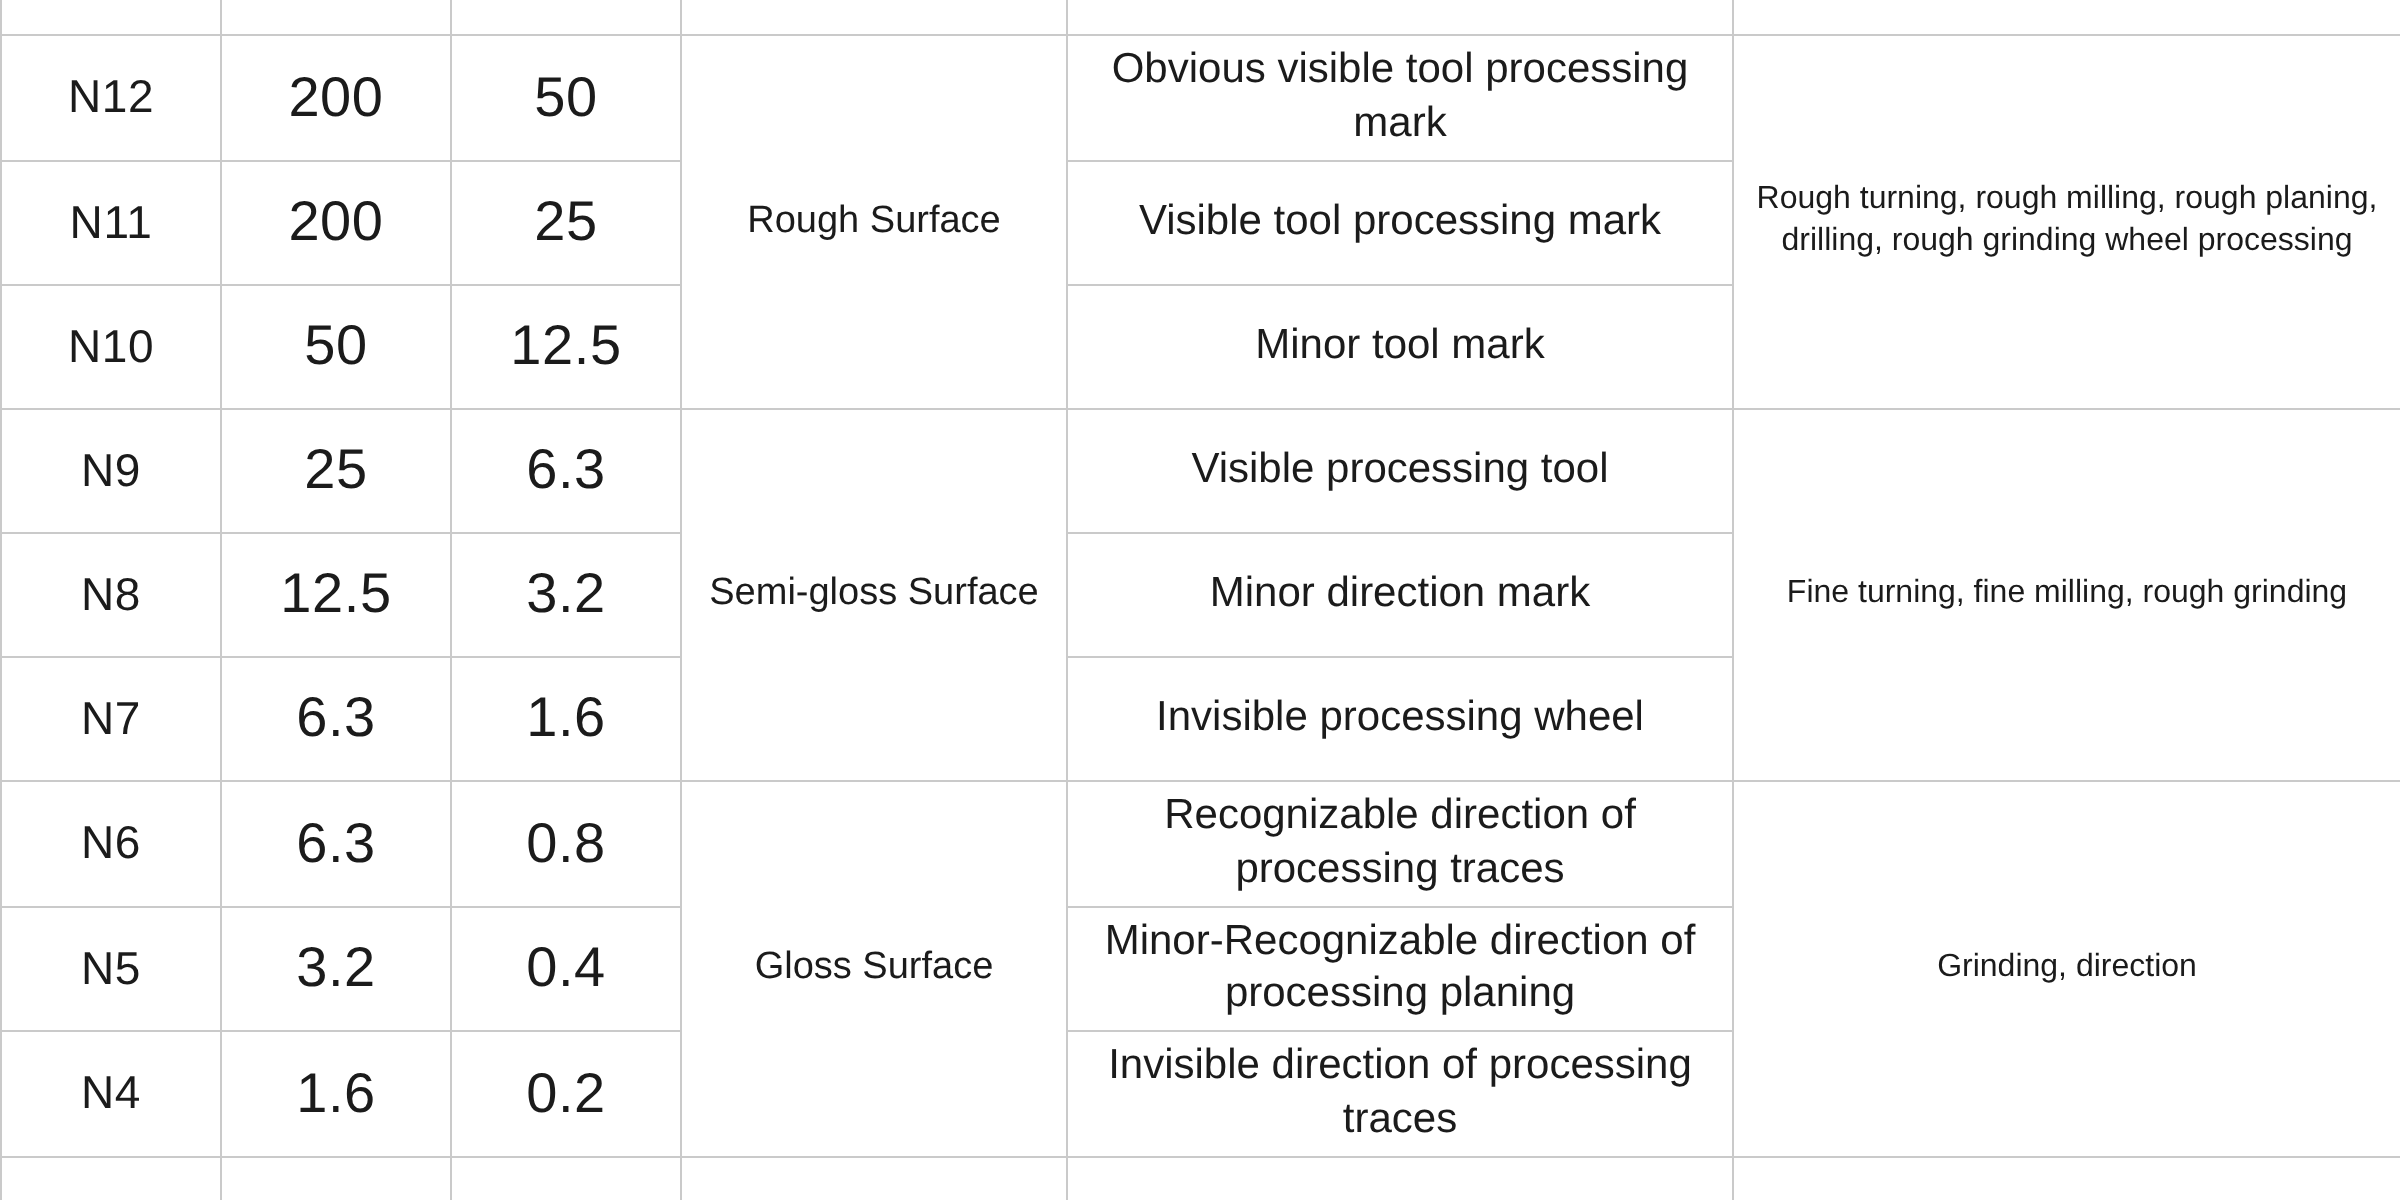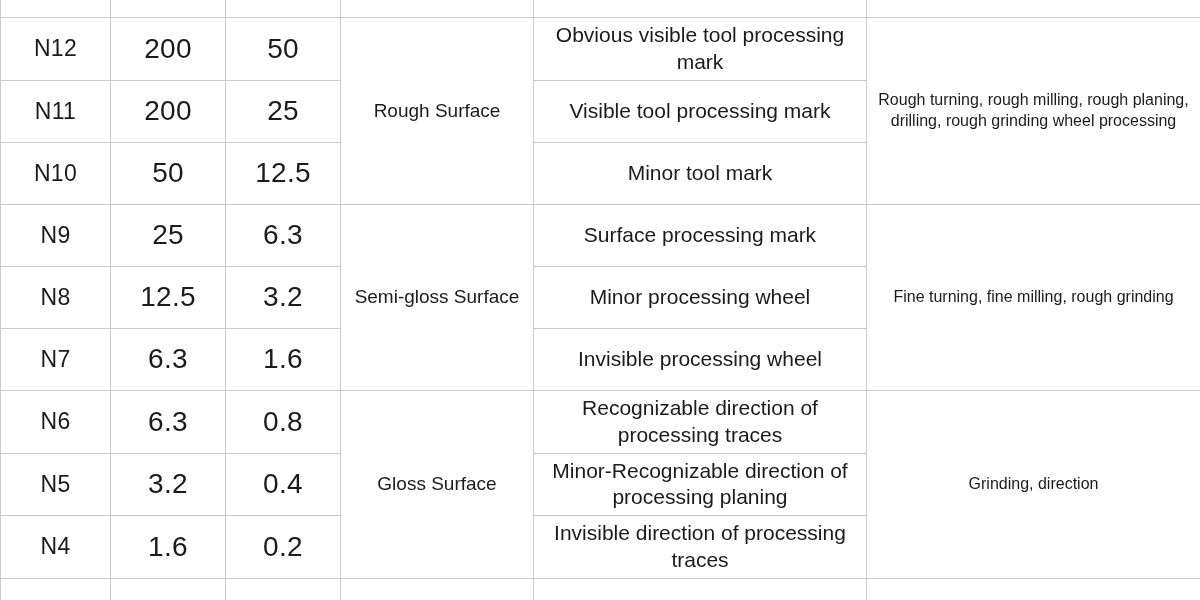--- a/index.html
+++ b/index.html
@@ -138,28 +138,28 @@
           <td class="num">50</td>
           <td class="num">12.5</td>
           <td class="feel">Minor tool mark</td>
         </tr>
 
         <tr>
           <td class="grade">N9</td>
           <td class="num">25</td>
           <td class="num">6.3</td>
           <td class="surface" rowspan="3">Semi-gloss Surface</td>
-          <td class="feel">Surface processing mark</td>
+          <td class="feel">Visible processing tool</td>
           <td class="method" rowspan="3">Fine turning, fine milling, rough grinding</td>
         </tr>
         <tr>
           <td class="grade">N8</td>
           <td class="num">12.5</td>
           <td class="num">3.2</td>
-          <td class="feel">Minor processing wheel</td>
+          <td class="feel">Minor direction mark</td>
         </tr>
         <tr>
           <td class="grade">N7</td>
           <td class="num">6.3</td>
           <td class="num">1.6</td>
           <td class="feel">Invisible processing wheel</td>
         </tr>
 
         <tr>
           <td class="grade">N6</td>

